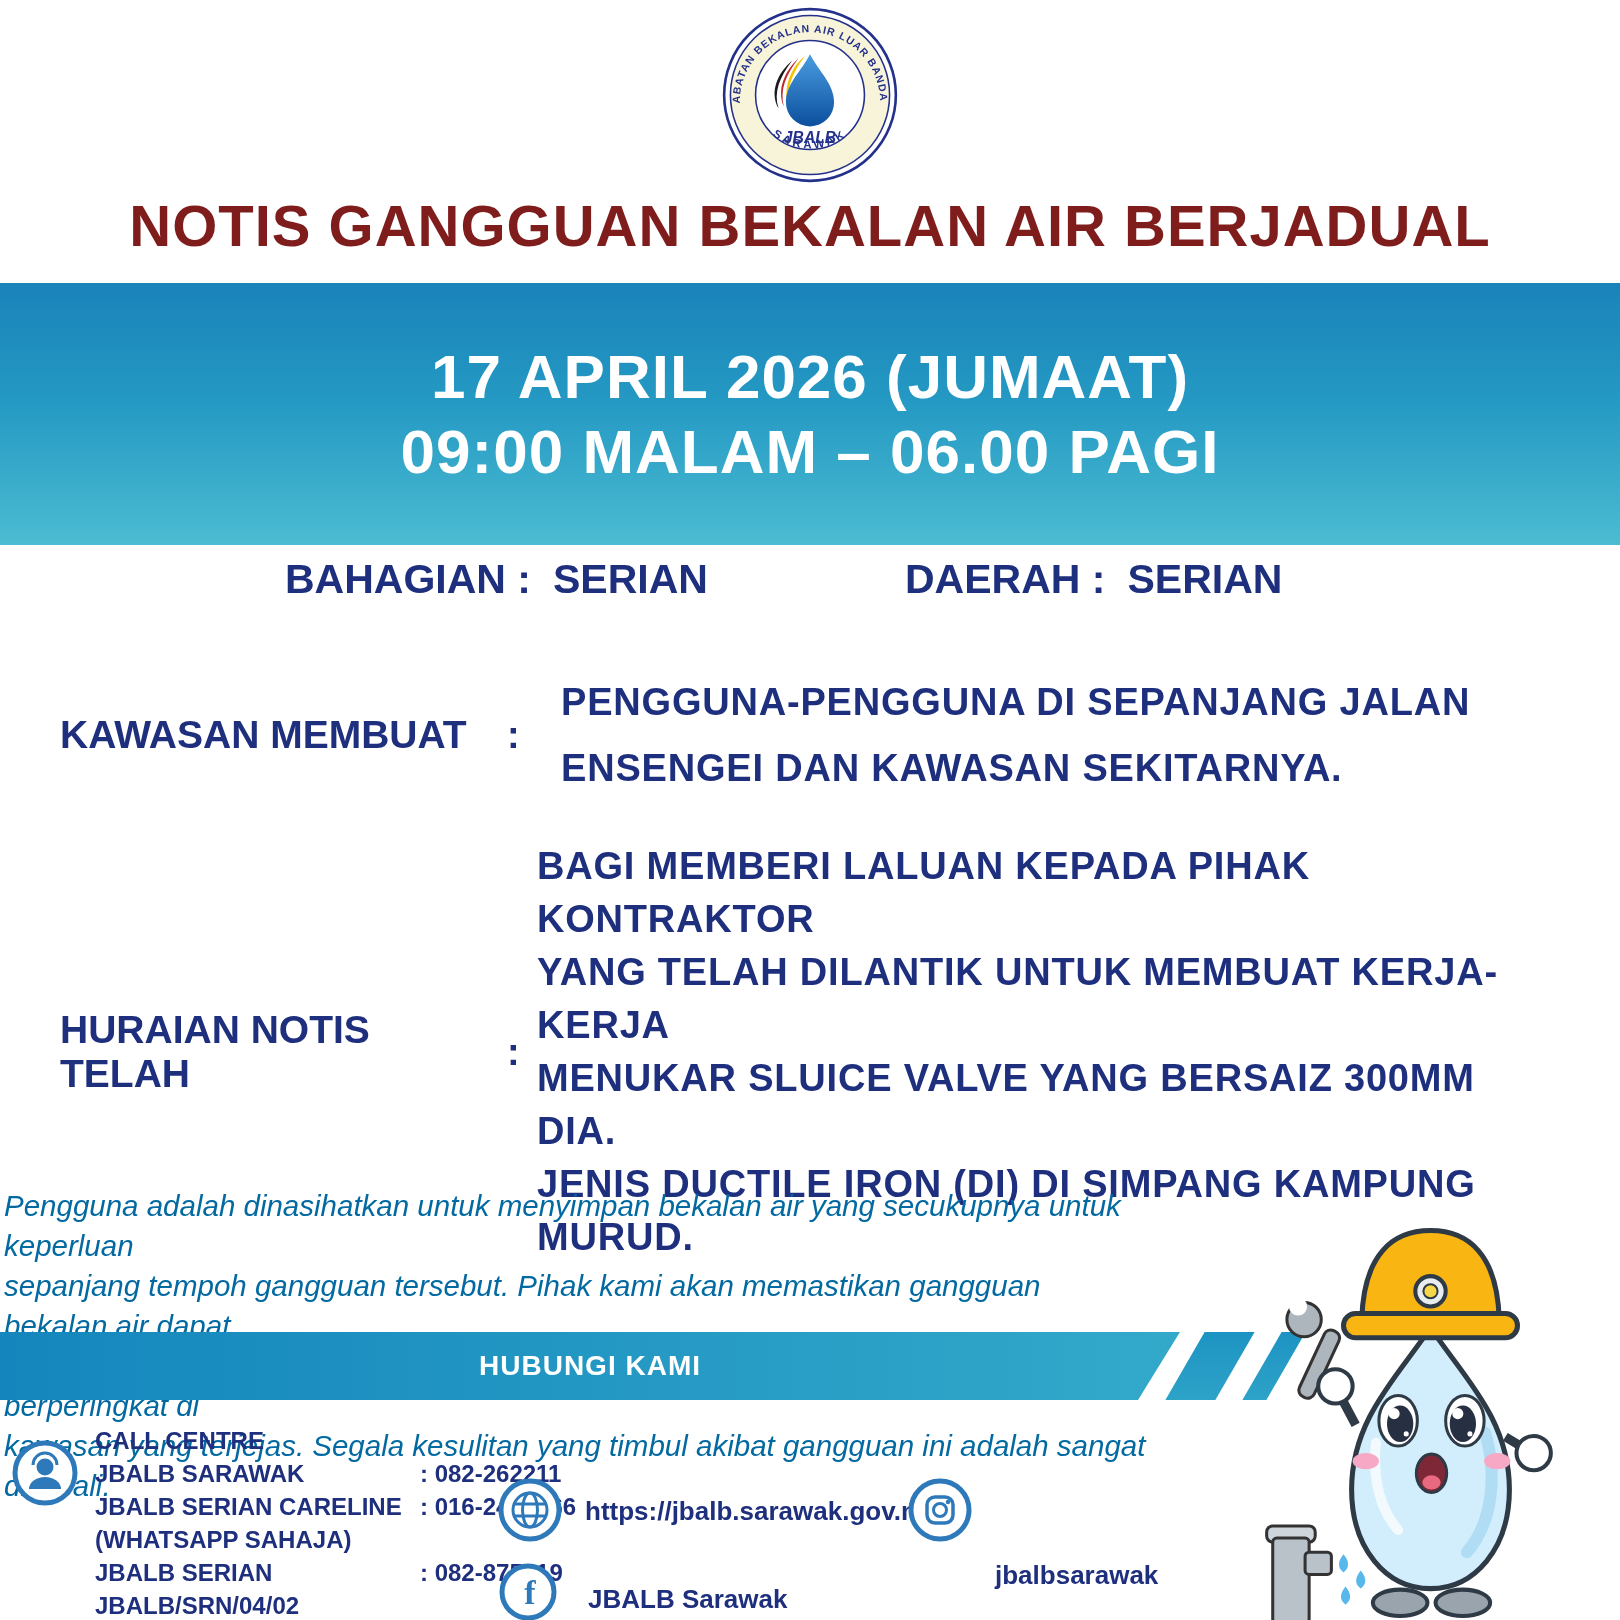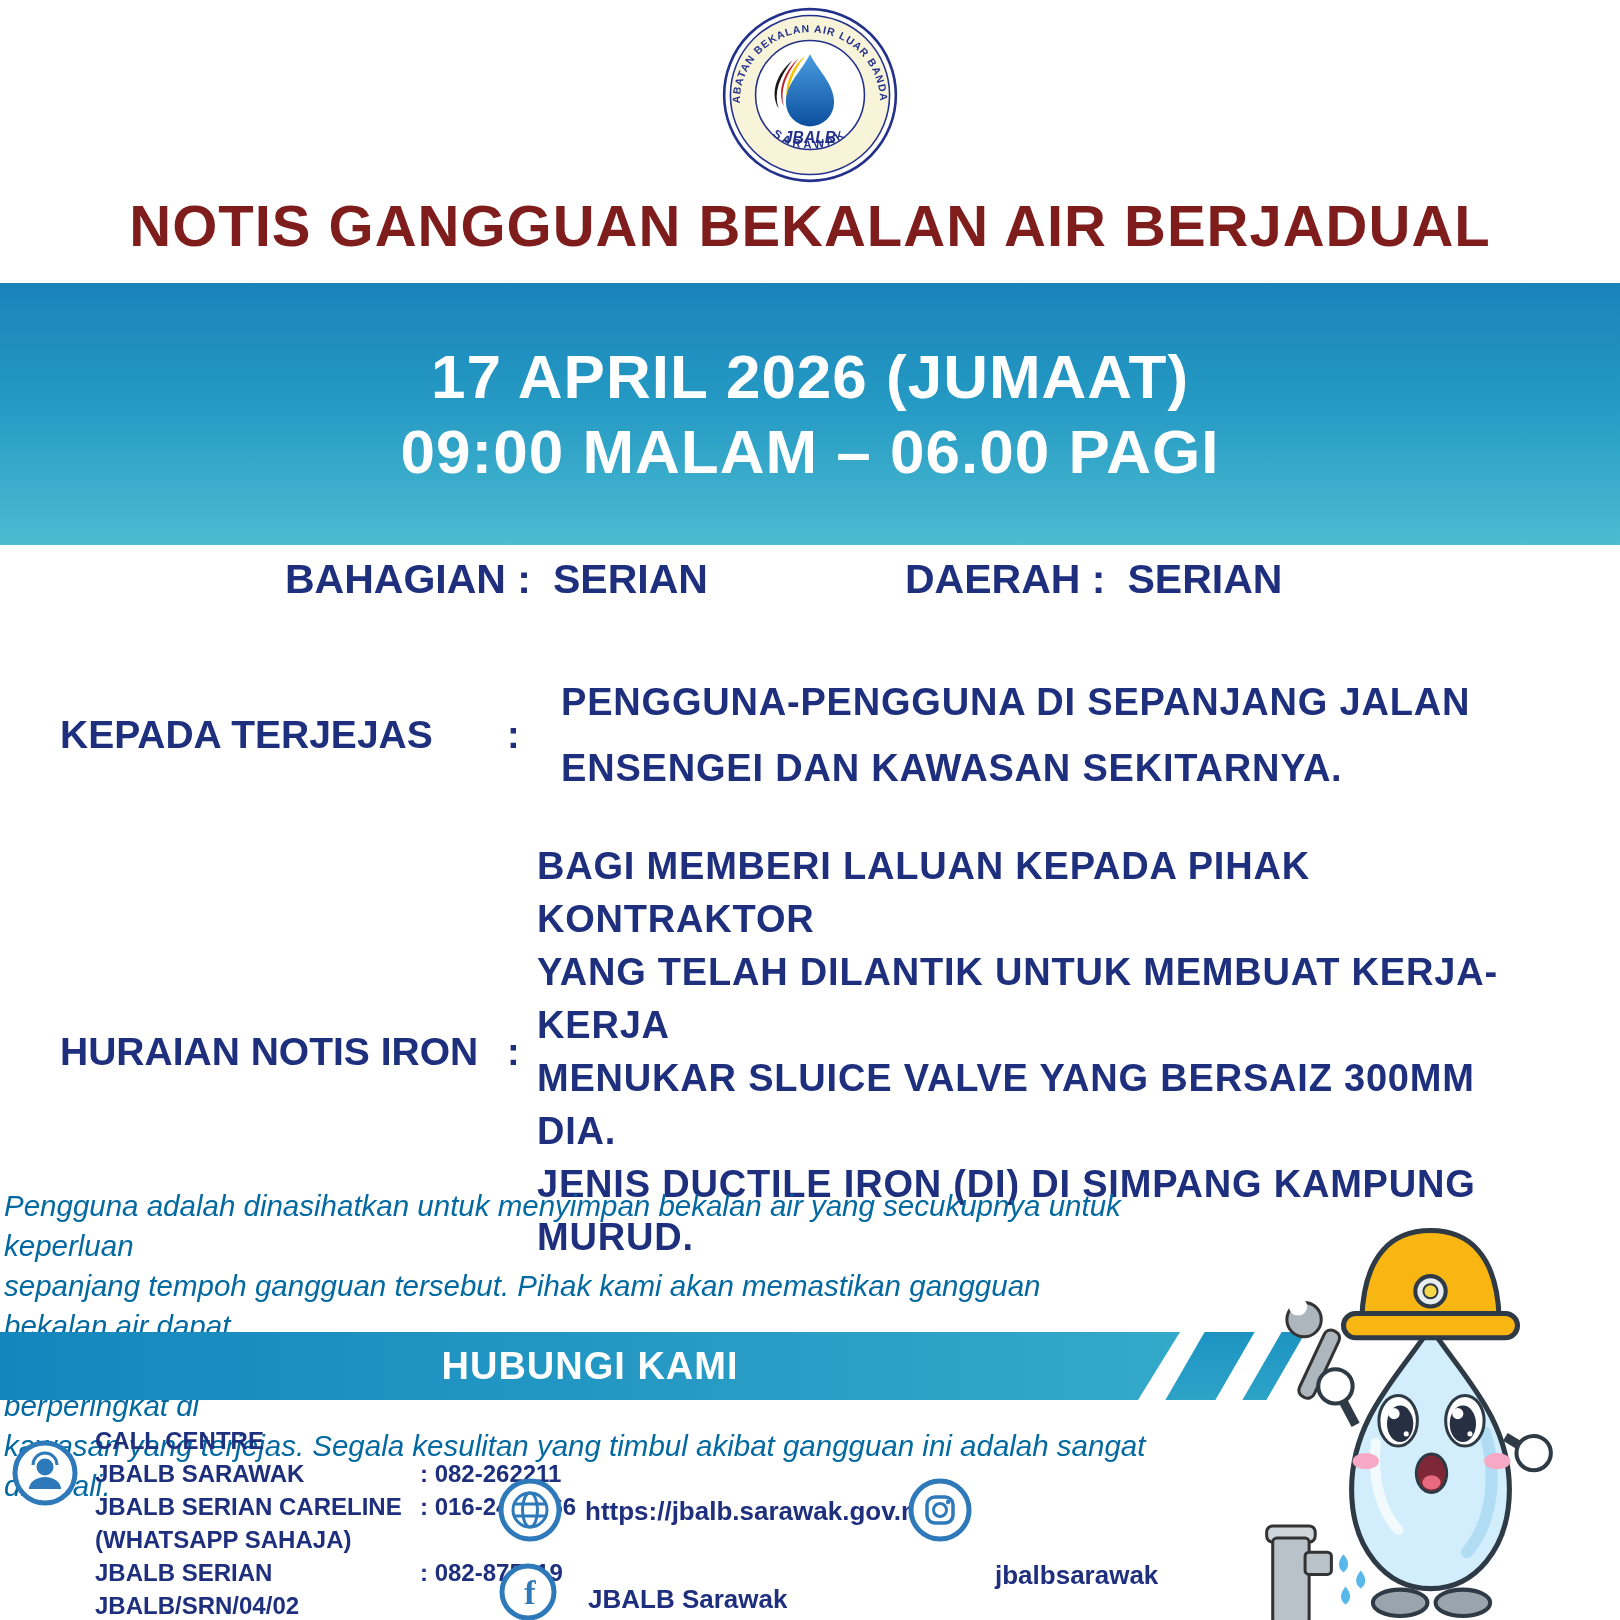--- a/index.html
+++ b/index.html
@@ -39,21 +39,21 @@
 
   
   .advisory{position:absolute;top:1186px;left:4px;width:1146px;
             font-size:29.5px;line-height:40px;font-style:italic;color:#0369a1;
             white-space:pre-line;font-weight:400;}
 
   
   .contact-banner{position:absolute;top:1332px;left:0;width:1180px;height:68px;
                   background:linear-gradient(90deg,#1486bd,#33a9ca);
                   clip-path:polygon(0 0,1180px 0,1138px 100%,0 100%);
-                  color:#fff;font-size:38px;font-weight:700;text-align:center;
+                  color:#fff;font-size:28px;font-weight:700;text-align:center;
                   line-height:68px;letter-spacing:1px;}
   .stripe{position:absolute;top:1332px;height:68px;
           background:linear-gradient(180deg,#1d93c3,#2da3c8);transform:skewX(-30deg);}
   .stripe1{left:1185px;width:50px;}
   .stripe2{left:1262px;width:24px;}
 
   
   .cc-block{position:absolute;left:95px;top:1424px;color:#1e2f7e;font-weight:700;
             font-size:24px;line-height:33px;}
   .cc-row{display:flex;white-space:nowrap;}
@@ -111,27 +111,27 @@
   </div>
 
   <div class="region-item region-daerah">
     <span>DAERAH :</span><span class="val">SERIAN</span>
   </div>
   <div class="region-item region-bahagian">
     <span>BAHAGIAN :</span><span class="val">SERIAN</span>
   </div>
 
   <div class="detail-row row-kawasan">
-    <div class="label">KEPADA TERJEJAS</div>
+    <div class="label">KAWASAN MEMBUAT</div>
     <div class="colon">:</div>
     <div class="text">PENGGUNA-PENGGUNA DI SEPANJANG JALAN
 ENSENGEI DAN KAWASAN SEKITARNYA.</div>
   </div>
   <div class="detail-row row-huraian">
-    <div class="label">HURAIAN NOTIS IRON</div>
+    <div class="label">HURAIAN NOTIS TELAH</div>
     <div class="colon">:</div>
     <div class="text">BAGI MEMBERI LALUAN KEPADA PIHAK KONTRAKTOR
 YANG TELAH DILANTIK UNTUK MEMBUAT KERJA-KERJA
 MENUKAR SLUICE VALVE YANG BERSAIZ 300MM DIA.
 JENIS DUCTILE IRON (DI) DI SIMPANG KAMPUNG
 MURUD.</div>
   </div>
 
   <div class="advisory">Pengguna adalah dinasihatkan untuk menyimpan bekalan air yang secukupnya untuk keperluan
 sepanjang tempoh gangguan tersebut. Pihak kami akan memastikan gangguan bekalan air dapat

